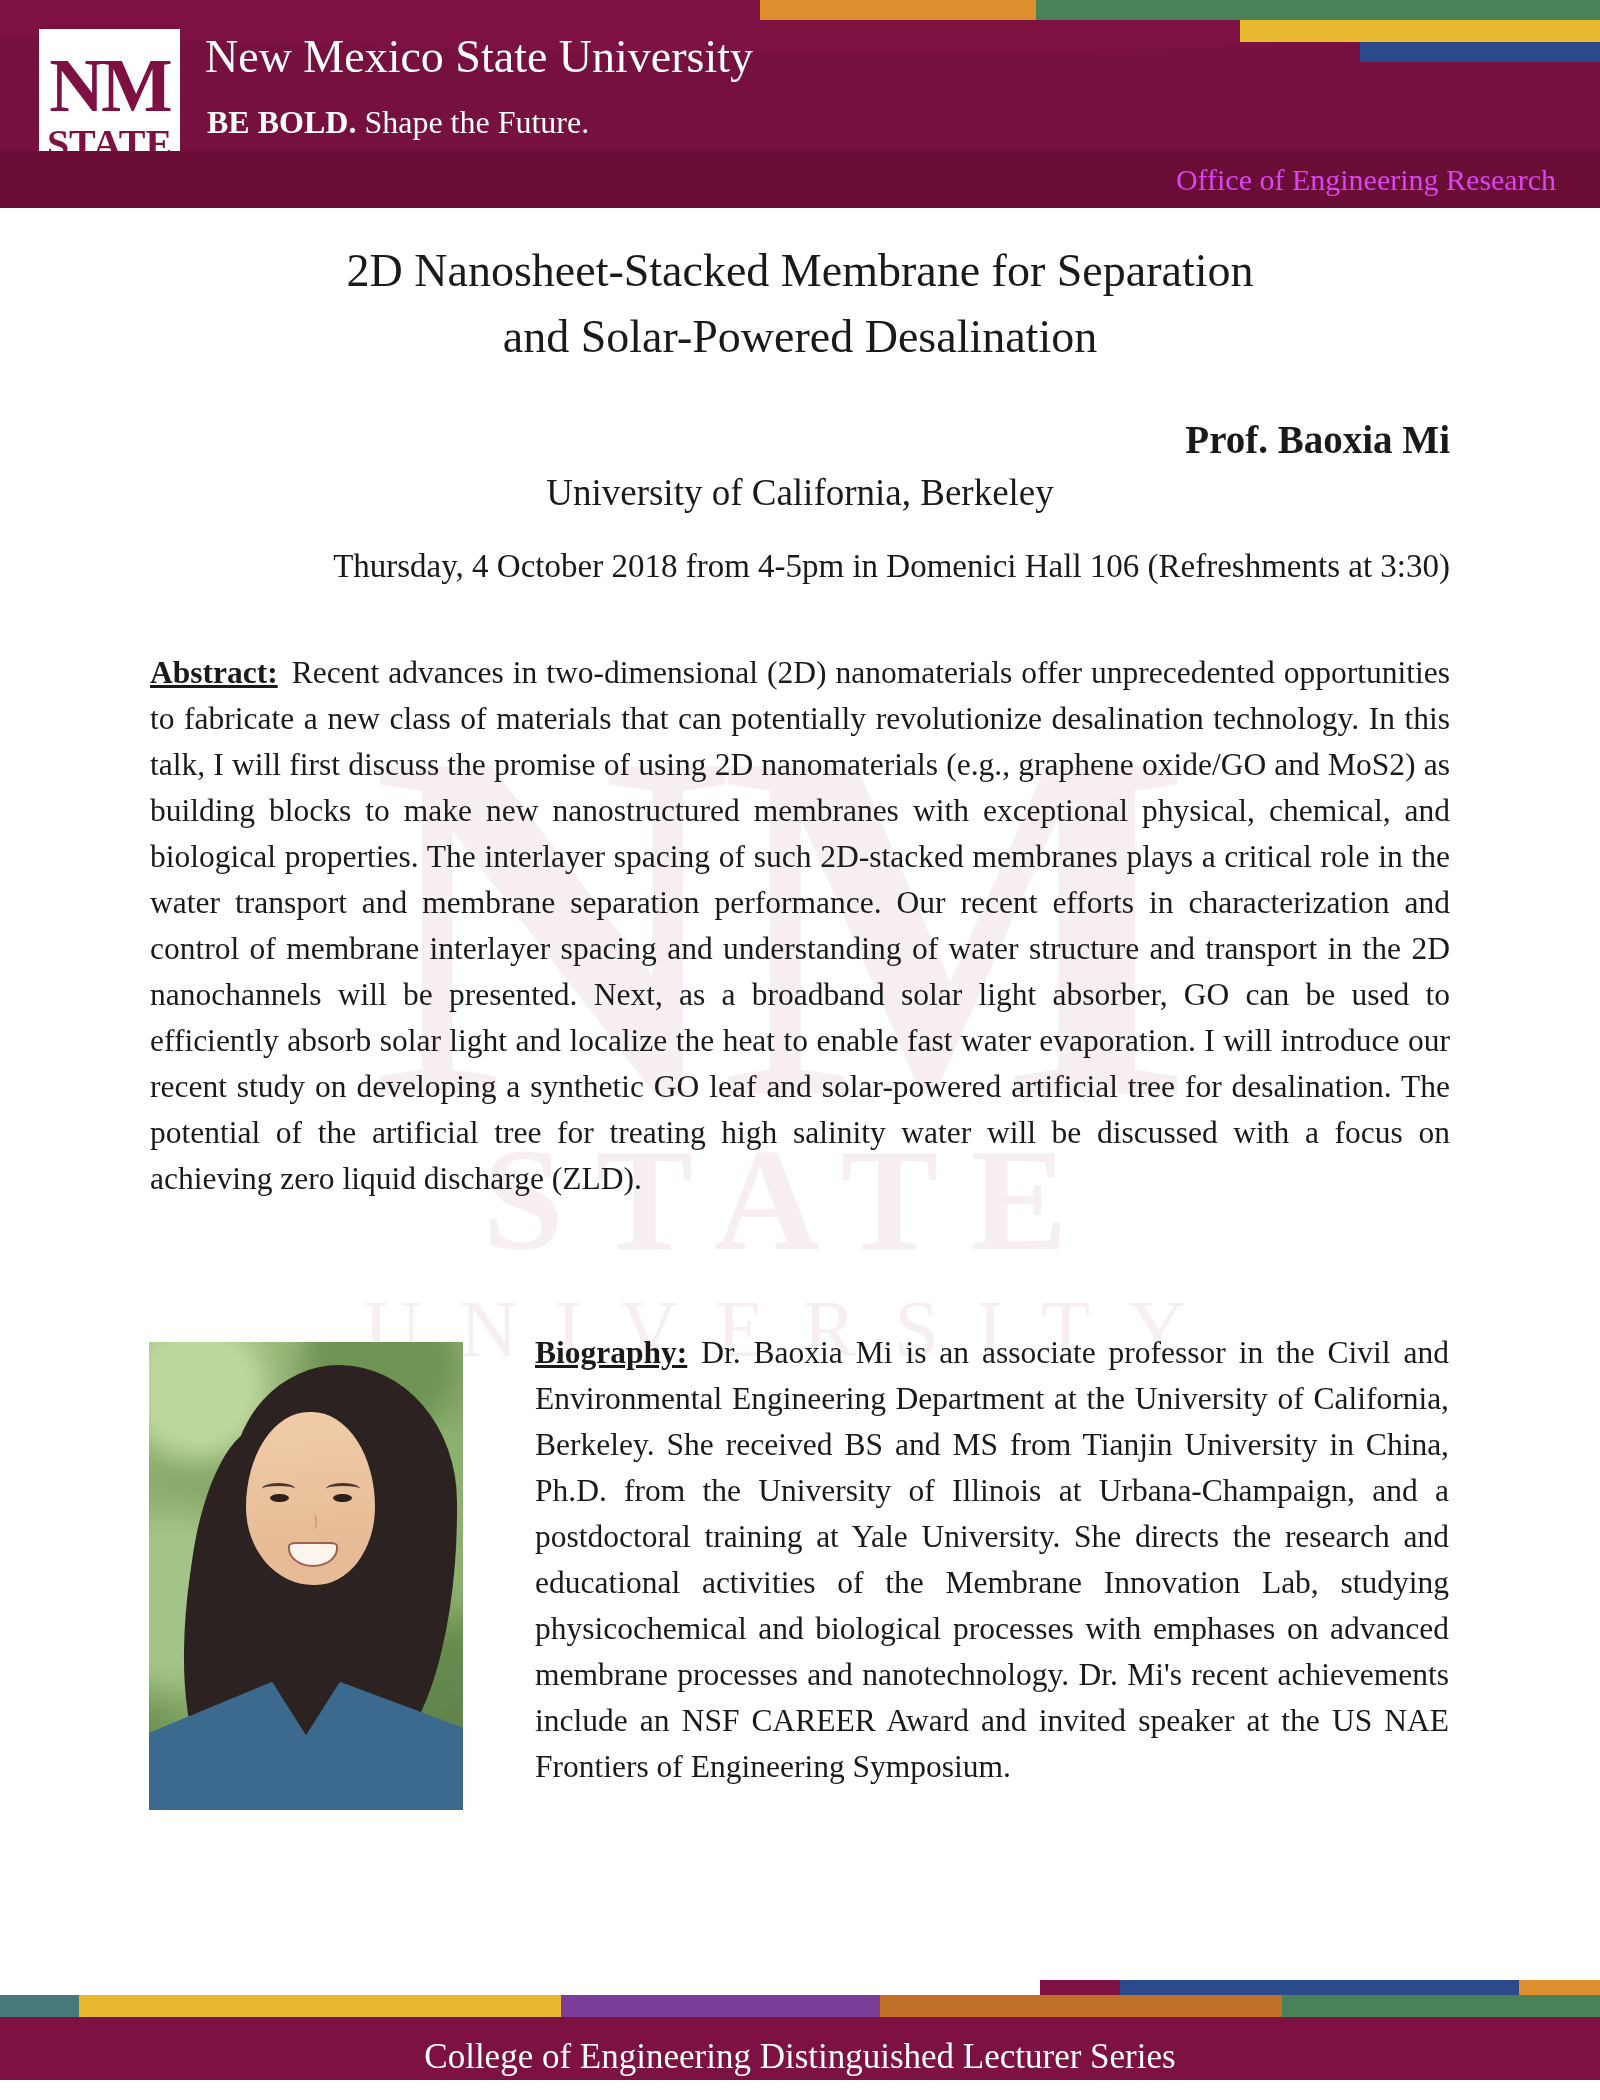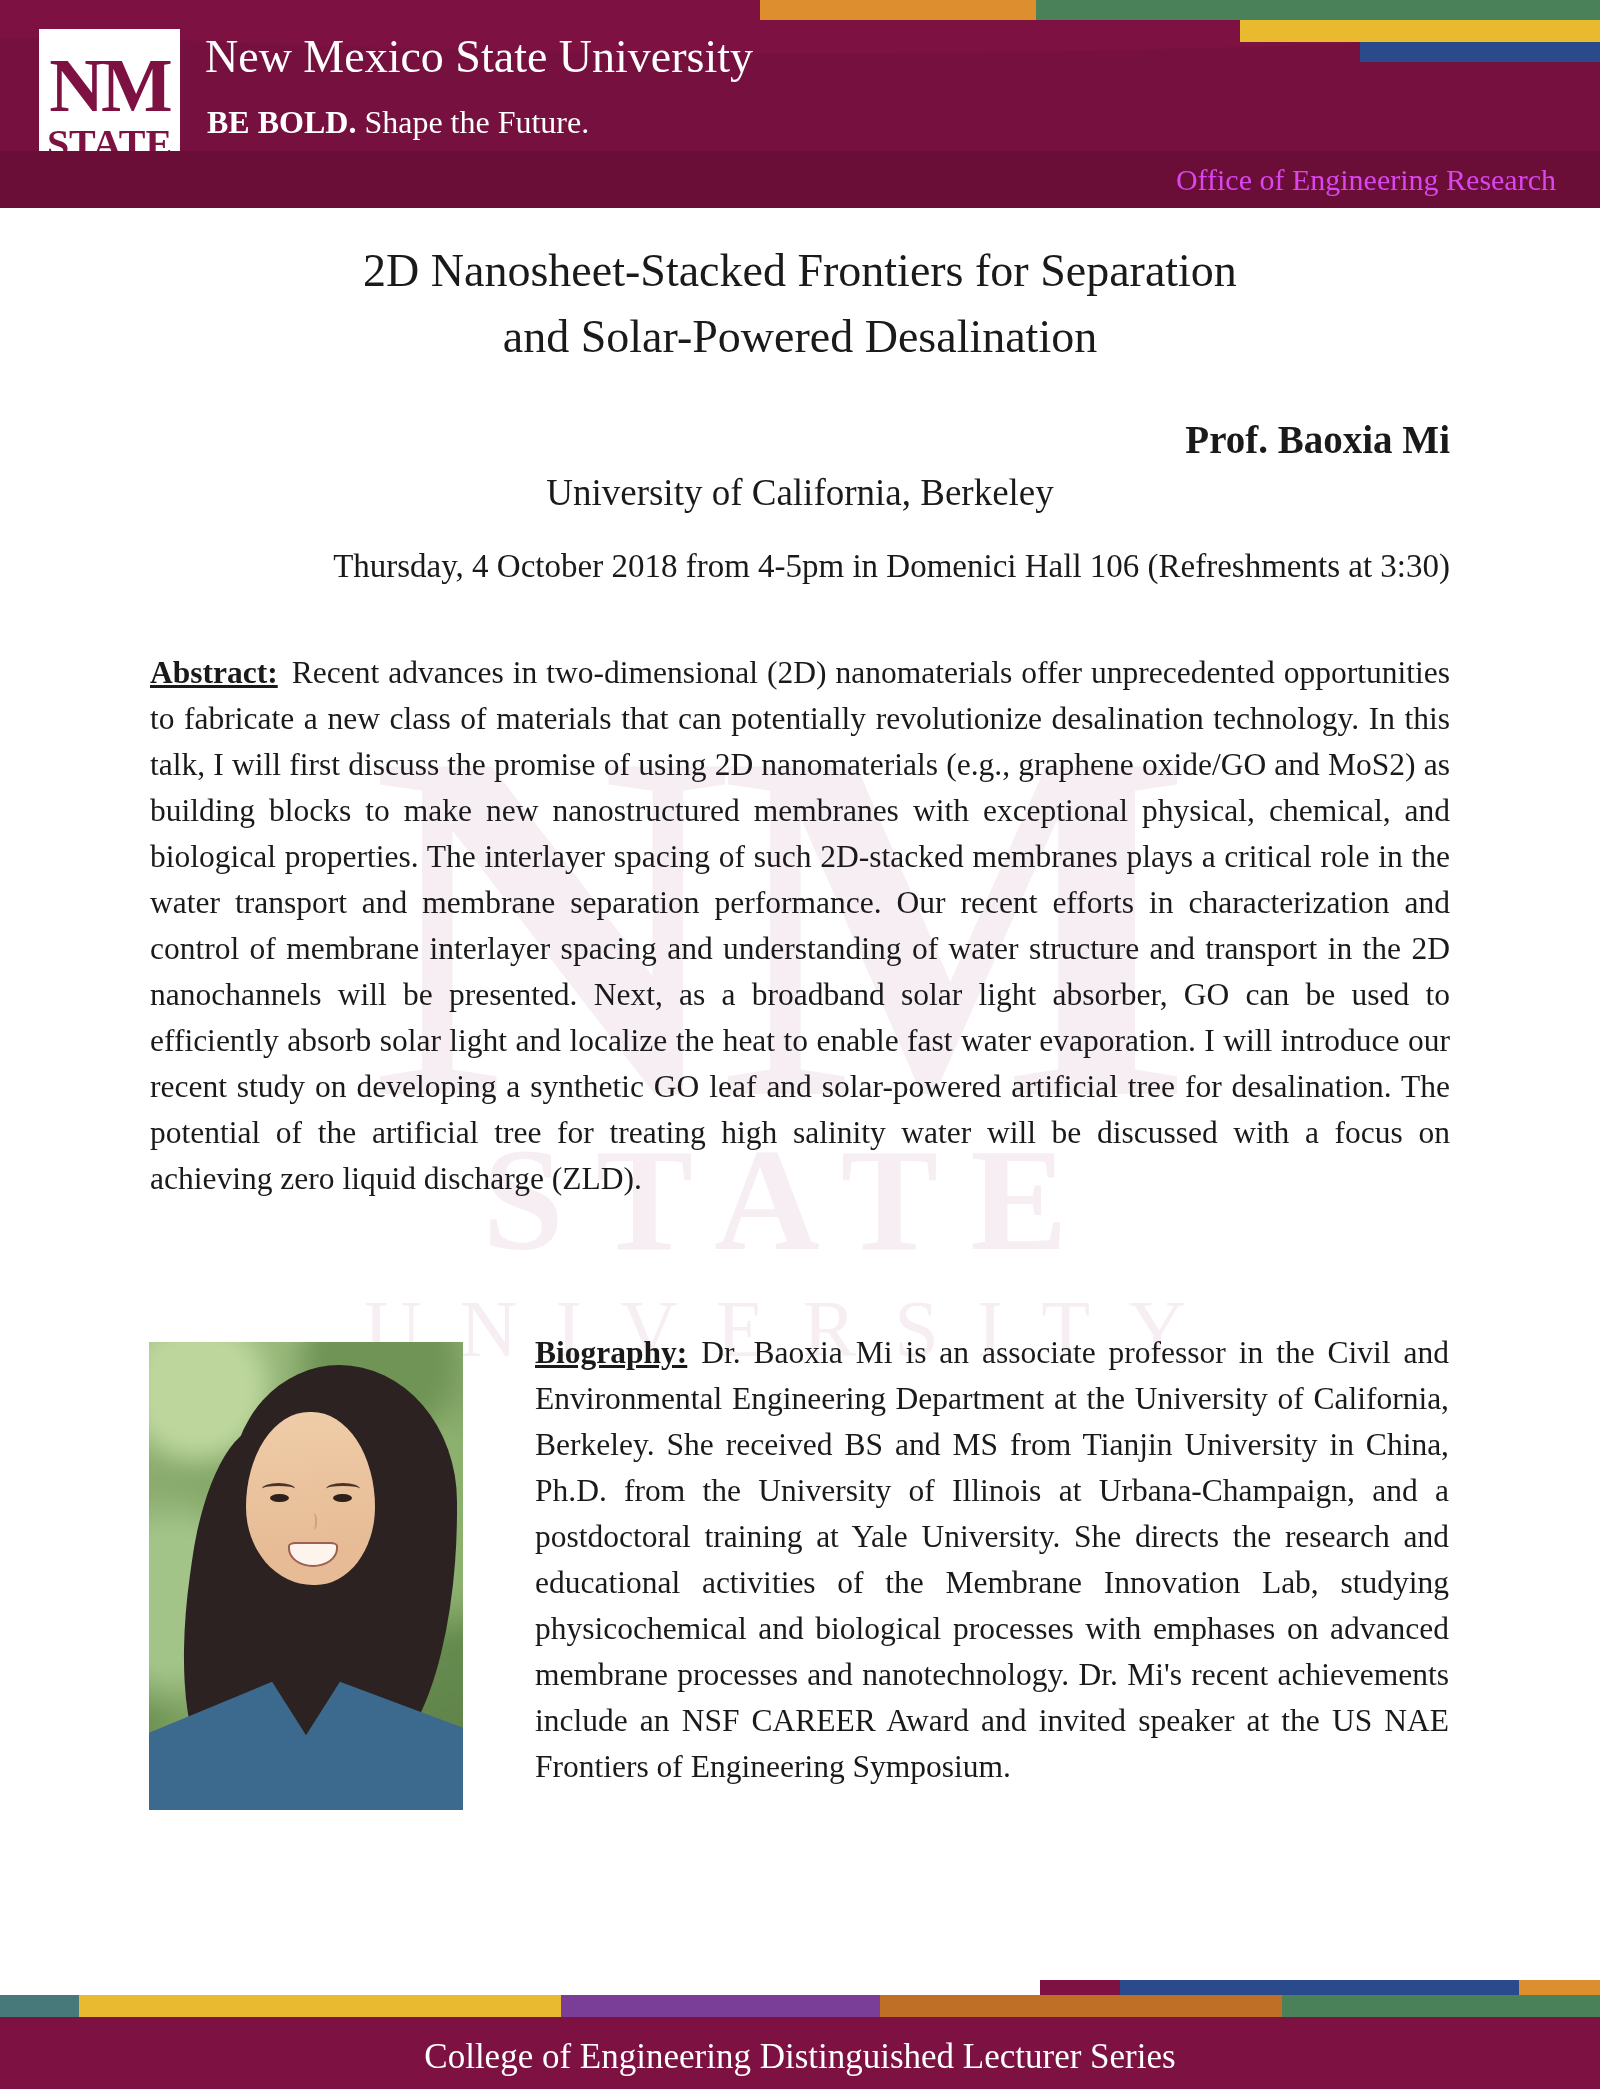--- a/index.html
+++ b/index.html
@@ -80,21 +80,21 @@
     clip-path:polygon(0 42%,40% 2%,50% 40%,60% 2%,100% 38%,100% 100%,0 100%);}
   
   .bar-f1-maroon{top:1980px;left:1040px;width:80px;height:15px;background:var(--crimson);}
   .bar-f1-blue{top:1980px;left:1120px;width:399px;height:15px;background:var(--blue);}
   .bar-f1-orange{top:1980px;left:1519px;width:81px;height:15px;background:var(--orange);}
   .bar-f2-teal{top:1995px;left:0;width:79px;height:22px;background:var(--teal);}
   .bar-f2-gold{top:1995px;left:79px;width:482px;height:22px;background:var(--gold);}
   .bar-f2-purple{top:1995px;left:561px;width:319px;height:22px;background:var(--purple);}
   .bar-f2-rust{top:1995px;left:880px;width:402px;height:22px;background:var(--rust);}
   .bar-f2-green{top:1995px;left:1282px;width:318px;height:22px;background:var(--green);}
-  .footer-band{position:absolute;top:2017px;left:0;width:1600px;height:72px;background:var(--crimson);}
+  .footer-band{position:absolute;top:2017px;left:0;width:1600px;height:63px;background:var(--crimson);}
   .footer-band .series{width:1600px;text-align:center;color:#ffffff;font-size:35px;line-height:80px;}
 </style>
 </head>
 <body>
 
 <div class="watermark">
   <div class="wm-nm">NM</div>
   <div class="wm-state">STATE</div>
   <div class="wm-univ">UNIVERSITY</div>
 </div>
@@ -112,21 +112,21 @@
       <div class="logo-state">STATE</div>
     </div>
     <div class="univ-name">New Mexico State University</div>
     <div class="tagline"><b>BE BOLD.</b><span> Shape the Future.</span></div>
     <div class="office-band">
       <div class="office-text">Office of Engineering Research</div>
     </div>
   </div>
 
   <div class="event-title">
-    <div>2D Nanosheet-Stacked Frontiers for Separation</div>
+    <div>2D Nanosheet-Stacked Membrane for Separation</div>
     <div>and Solar-Powered Desalination</div>
   </div>
   <div class="speaker">Prof. Baoxia Mi</div>
   <div class="affiliation">University of California, Berkeley</div>
   <div class="when-where">Thursday, 4 October 2018 from 4-5pm in Domenici Hall 106 (Refreshments at 3:30)</div>
 
   <div class="abstract"><span class="para-label">Abstract:</span><span>Recent advances in two-dimensional (2D) nanomaterials offer unprecedented opportunities to fabricate a new class of materials that can potentially revolutionize desalination technology. In this talk, I will first discuss the promise of using 2D nanomaterials (e.g., graphene oxide/GO and MoS2) as building blocks to make new nanostructured membranes with exceptional physical, chemical, and biological properties. The interlayer spacing of such 2D-stacked membranes plays a critical role in the water transport and membrane separation performance. Our recent efforts in characterization and control of membrane interlayer spacing and understanding of water structure and transport in the 2D nanochannels will be presented. Next, as a broadband solar light absorber, GO can be used to efficiently absorb solar light and localize the heat to enable fast water evaporation. I will introduce our recent study on developing a synthetic GO leaf and solar-powered artificial tree for desalination. The potential of the artificial tree for treating high salinity water will be discussed with a focus on achieving zero liquid discharge (ZLD).</span></div>
 
   <div class="bio-row">
     <div class="photo" title="Portrait of Prof. Baoxia Mi smiling outdoors in front of green foliage, wearing a blue top">

